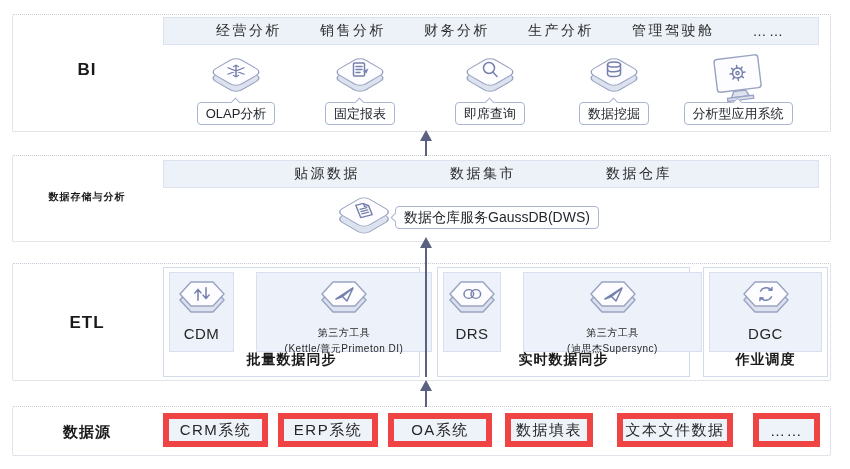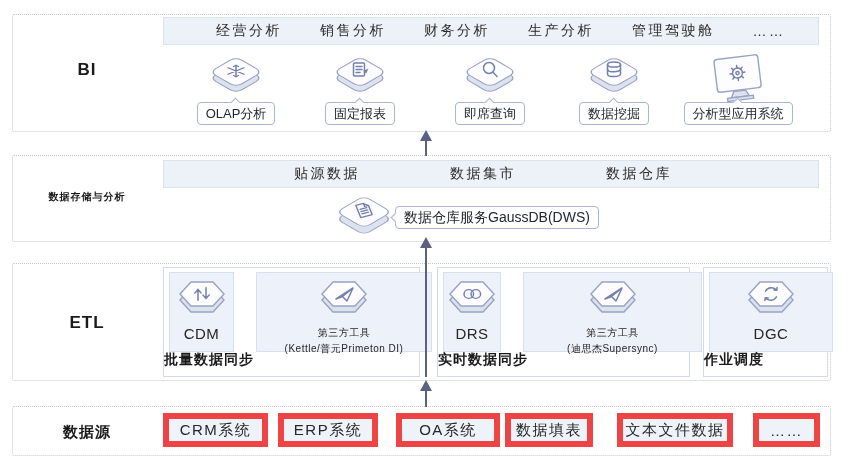--- a/index.html
+++ b/index.html
@@ -50,21 +50,21 @@
 
   
   .grp { position:absolute; top:267px; height:110px; background:#fff;
          border:1px solid #d3dae9; }
   .grp-cards { position:absolute; left:5px; top:4px; display:flex; gap:22px; }
   .card { height:80px; background:#edf1f9; border:1px solid #d8dfee;
           display:flex; flex-direction:column; align-items:center; justify-content:flex-start;
           padding-top:2px; }
   .card .clabel { font-size:15px; color:#262626; letter-spacing:.5px; line-height:18px; }
   .card .clabel-sm { font-size:10px; line-height:16px; }
-  .grp-title { position:absolute; bottom:7px; left:0; width:100%; text-align:left;
+  .grp-title { position:absolute; bottom:7px; left:0; width:100%; text-align:center;
                font-weight:bold; font-size:14px; color:#1a1a1a; letter-spacing:1px; }
 
   
   .src-box { position:absolute; top:413px; height:34px; background:#eef2f9;
              border:6px solid #ef4444; display:flex; align-items:center;
              justify-content:center; font-size:15px; letter-spacing:1.5px; color:#262626; }
 
   
   .arrow { position:absolute; width:14px; display:flex; flex-direction:column; align-items:center; }
   .arrow .tri { width:0; height:0; border-left:6px solid transparent;
@@ -294,40 +294,40 @@
         </span>
         <span class="clabel clabel-sm">第三方工具</span>
         <span class="clabel clabel-sm">(迪思杰Supersync)</span>
       </div>
     </div>
     <div class="grp-title">实时数据同步</div>
   </div>
 
   <div class="grp" style="left:703px; width:125px">
     <div class="grp-cards">
-      <div class="card" style="width:124px">
+      <div class="card" style="width:113px">
         <span>
           <svg width="56" height="46" viewBox="0 0 56 46">
             <polygon class="s-depth" points="6,25 17,13 39,13 50,25 39,37 17,37"></polygon>
             <polygon class="s-top" points="6,19 17,7 39,7 50,19 39,31 17,31"></polygon>
             <g transform="translate(28,19) scale(1,0.92)">
               <path class="g" d="M-5.5 -3 a6.5 6.5 0 0 1 11.3 -1 M5.8 -4 l0.3 -3 M5.8 -4 l-3 -0.4"></path>
               <path class="g" d="M5.5 3 a6.5 6.5 0 0 1 -11.3 1 M-5.8 4 l-0.3 3 M-5.8 4 l3 0.4"></path>
             </g>
           </svg>
         </span>
         <span class="clabel">DGC</span>
       </div>
     </div>
     <div class="grp-title">作业调度</div>
   </div>
 
   <div class="src-box" style="left:163px; width:105px">CRM系统</div>
   <div class="src-box" style="left:278px; width:100px">ERP系统</div>
-  <div class="src-box" style="left:396px; width:104px">OA系统</div>
+  <div class="src-box" style="left:388px; width:104px">OA系统</div>
   <div class="src-box" style="left:505px; width:88px">数据填表</div>
   <div class="src-box" style="left:617px; width:116px">文本文件数据</div>
   <div class="src-box" style="left:753px; width:67px">……</div>
 
   <div class="arrow" style="left:419px; top:130px; height:26px">
     <i class="tri"></i>
       <i class="shaft"></i>
   </div>
   <div class="arrow" style="left:419px; top:237px; height:140px">
     <i class="tri"></i>

